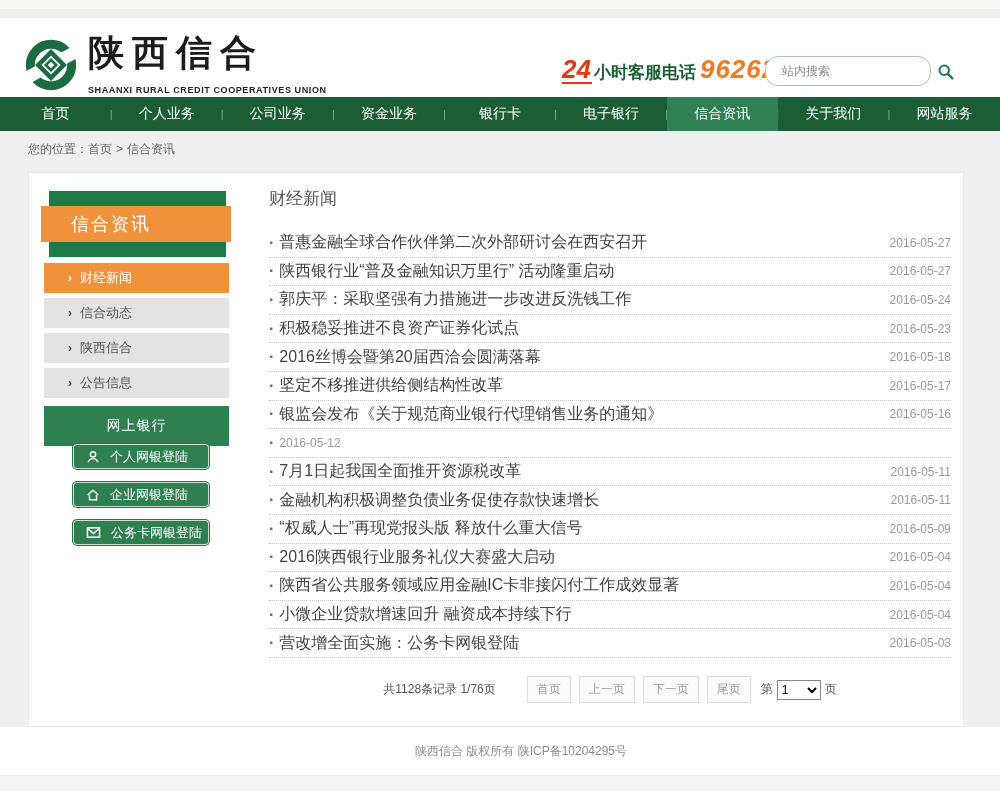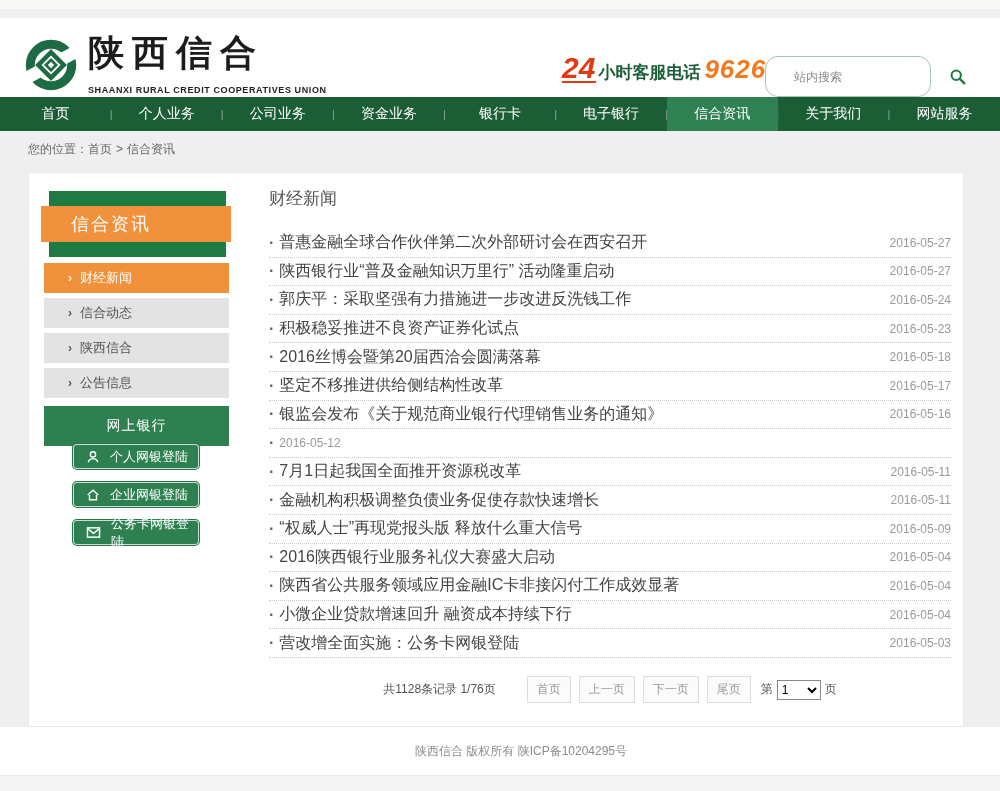--- a/index.html
+++ b/index.html
@@ -11,25 +11,25 @@
 
   
   .header { position:absolute; left:0; top:18px; width:1000px; height:87px; background:#ffffff; }
   .logo { position:absolute; left:24px; top:16px; display:flex; align-items:center; }
   .logo-icon { width:54px; height:54px; }
   .logo-text { margin-left:10px; }
   .logo-title { font-size:36px; font-weight:bold; color:#1c1c1c; letter-spacing:8px; line-height:38px; font-family:"DejaVu Sans",sans-serif; }
   .logo-sub { font-size:9px; font-weight:bold; color:#222; letter-spacing:0.6px; margin-top:13px; }
 
   .hotline { position:absolute; left:562px; top:36px; display:flex; align-items:baseline; white-space:nowrap; }
-  .hotline-24 { color:#e23a10; font-size:30px; font-weight:bold; font-style:italic; border-bottom:2px solid #e23a10; line-height:26px; padding-right:1px; }
+  .hotline-24 { color:#e23a10; font-size:26px; font-weight:bold; font-style:italic; border-bottom:2px solid #e23a10; line-height:26px; padding-right:1px; }
   .hotline-label { color:#1b5e36; font-size:17px; font-weight:bold; margin:0 4px 0 2px; }
   .hotline-number { color:#f47a20; font-size:26px; font-weight:bold; font-style:italic; letter-spacing:1px; }
 
-  .search-pill { position:absolute; left:765px; top:38px; width:166px; height:41px; border:1px solid #a9c6b3; border-radius:13px; background:#fff; display:flex; align-items:center; padding:0 10px 0 28px; }
+  .search-pill { position:absolute; left:765px; top:38px; width:166px; height:30px; border:1px solid #a9c6b3; border-radius:13px; background:#fff; display:flex; align-items:center; padding:0 10px 0 16px; }
   .search-input { flex:1; border:none; outline:none; font-size:12px; color:#444; background:transparent; font-family:inherit; }
   .search-input::placeholder { color:#8a8a8a; }
   .search-btn { border:none; background:none; cursor:pointer; display:flex; align-items:center; padding:0; }
 
   
   .nav { position:absolute; left:0; top:97px; width:1000px; height:34px; background:#1b5e36; display:flex; align-items:stretch; }
   .nav-item { flex:1; display:flex; align-items:center; justify-content:center; color:#ffffff; font-size:14px; cursor:pointer; position:relative; }
   .nav-item.active { background:#2f8153; }
   .nav-sep { align-self:center; color:rgba(255,255,255,.45); font-size:11px; width:0; display:flex; justify-content:center; }
 
@@ -50,21 +50,21 @@
   .side-menu-item.active { background:#f0913c; color:#fff; }
 
   .ebank-pattern { position:absolute; left:8px; top:233px; width:200px; height:152px;
      background:
        radial-gradient(circle at 30% 25%, rgba(31,122,70,.06) 0 6px, transparent 7px),
        radial-gradient(circle at 75% 60%, rgba(31,122,70,.05) 0 9px, transparent 10px),
        radial-gradient(circle at 20% 80%, rgba(31,122,70,.05) 0 7px, transparent 8px),
        radial-gradient(circle at 85% 15%, rgba(31,122,70,.05) 0 5px, transparent 6px);
   }
   .ebank-header { position:absolute; left:15px; top:233px; width:185px; height:40px; background:#2e8050; color:#fff; font-size:14px; display:flex; align-items:center; justify-content:center; letter-spacing:1px; }
-  .ebank-btn { position:absolute; left:44px; width:126px; height:25px; background:#2e8050; border:1px solid rgba(255,255,255,.75); box-shadow:0 0 0 1px #27744a; border-radius:4px; color:#fff; font-size:13px; display:flex; align-items:center; cursor:pointer; padding-left:12px; }
+  .ebank-btn { position:absolute; left:44px; width:136px; height:25px; background:#2e8050; border:1px solid rgba(255,255,255,.75); box-shadow:0 0 0 1px #27744a; border-radius:4px; color:#fff; font-size:13px; display:flex; align-items:center; cursor:pointer; padding-left:12px; }
   .ebank-btn .b-icon { display:flex; align-items:center; margin-right:10px; }
   .ebank-btn-0 { top:271px; } .ebank-btn-1 { top:309px; } .ebank-btn-2 { top:347px; }
 
   
   .main-title { position:absolute; left:240px; top:14px; font-size:17px; color:#555; }
   .news-list { position:absolute; left:240px; top:56px; width:682px; }
   .news-row { height:28.6px; display:flex; align-items:center; border-bottom:1px dotted #c9c9c9; cursor:pointer; }
   .news-bullet { color:#666; margin-right:5px; font-weight:bold; }
   .news-title { flex:1; font-size:16px; color:#444; text-decoration:none; white-space:nowrap; overflow:hidden; }
   .news-date { font-size:12px; color:#9a9a9a; }

